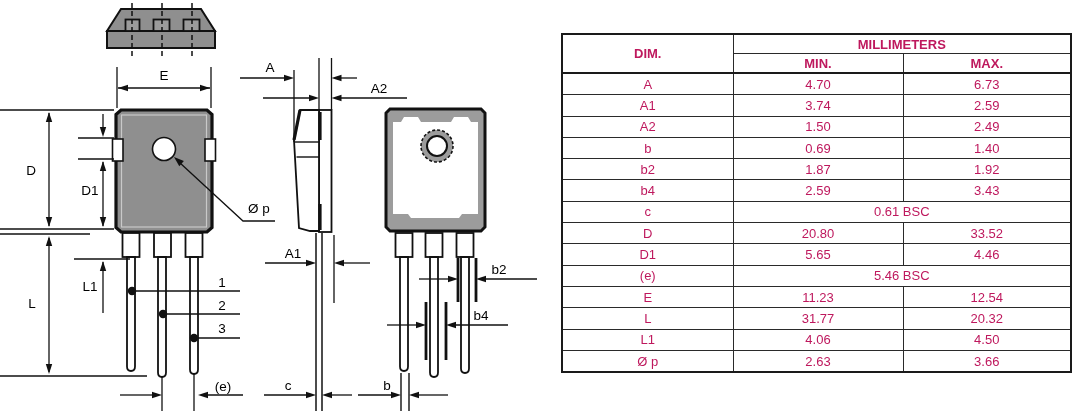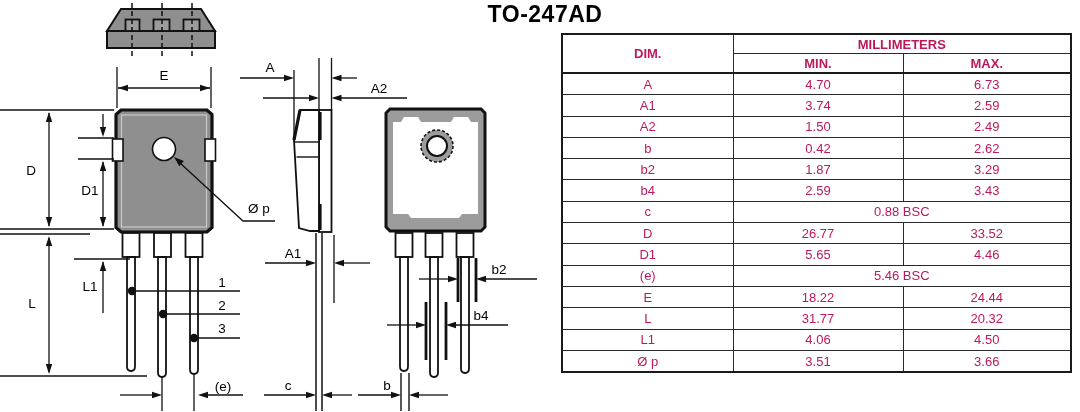--- a/index.html
+++ b/index.html
@@ -19,21 +19,20 @@
   table.dim-table thead tr.h2 th{height:18px;}
   table.dim-table thead{border-bottom:2px solid #1a1a1a;}
   table.dim-table tbody td{height:20.3px;font-weight:normal;}
   text{font-family:"Liberation Sans",sans-serif;font-size:13.5px;fill:#000;}
 </style>
 </head>
 <body>
 
 <div id="canvas">
 
-  <div id="page-title">TO-247AD</div>
 
   <svg id="drawing-svg" width="560" height="412" viewBox="0 0 560 412">
 
     <g stroke="#111" fill="#8f8f8f">
       <polygon points="121,9 201,9 215,31 107,31" stroke-width="2"></polygon>
       <rect x="107" y="31" width="108" height="17" stroke-width="2"></rect>
       <rect x="125.5" y="19.5" width="14" height="11.5" fill="#9b9b9b" stroke-width="1.8"></rect>
       <rect x="153.5" y="19.5" width="16" height="11.5" fill="#9b9b9b" stroke-width="1.8"></rect>
       <rect x="183.5" y="19.5" width="16" height="11.5" fill="#9b9b9b" stroke-width="1.8"></rect>
       <g stroke="#111" stroke-width="1.5" stroke-dasharray="5,3" fill="none">
@@ -251,68 +250,68 @@
             <td>3.74</td>
             <td>2.59</td>
           </tr>
           <tr>
             <td>A2</td>
             <td>1.50</td>
             <td>2.49</td>
           </tr>
           <tr>
             <td>b</td>
-            <td>0.42</td>
-            <td>2.62</td>
+            <td>0.69</td>
+            <td>1.40</td>
           </tr>
           <tr>
             <td>b2</td>
             <td>1.87</td>
-            <td>3.29</td>
+            <td>1.92</td>
           </tr>
           <tr>
             <td>b4</td>
             <td>2.59</td>
             <td>3.43</td>
           </tr>
           <tr>
             <td>c</td>
-            <td colspan="2">0.88 BSC</td>
+            <td colspan="2">0.61 BSC</td>
           </tr>
           <tr>
             <td>D</td>
-            <td>26.77</td>
+            <td>20.80</td>
             <td>33.52</td>
           </tr>
           <tr>
             <td>D1</td>
             <td>5.65</td>
             <td>4.46</td>
           </tr>
           <tr>
             <td>(e)</td>
             <td colspan="2">5.46 BSC</td>
           </tr>
           <tr>
             <td>E</td>
-            <td>18.22</td>
-            <td>24.44</td>
+            <td>11.23</td>
+            <td>12.54</td>
           </tr>
           <tr>
             <td>L</td>
             <td>31.77</td>
             <td>20.32</td>
           </tr>
           <tr>
             <td>L1</td>
             <td>4.06</td>
             <td>4.50</td>
           </tr>
           <tr>
             <td>Ø p</td>
-            <td>3.51</td>
+            <td>2.63</td>
             <td>3.66</td>
           </tr>
         </tbody>
     </table>
   </div>
 
 </div>
 
 </body></html>

